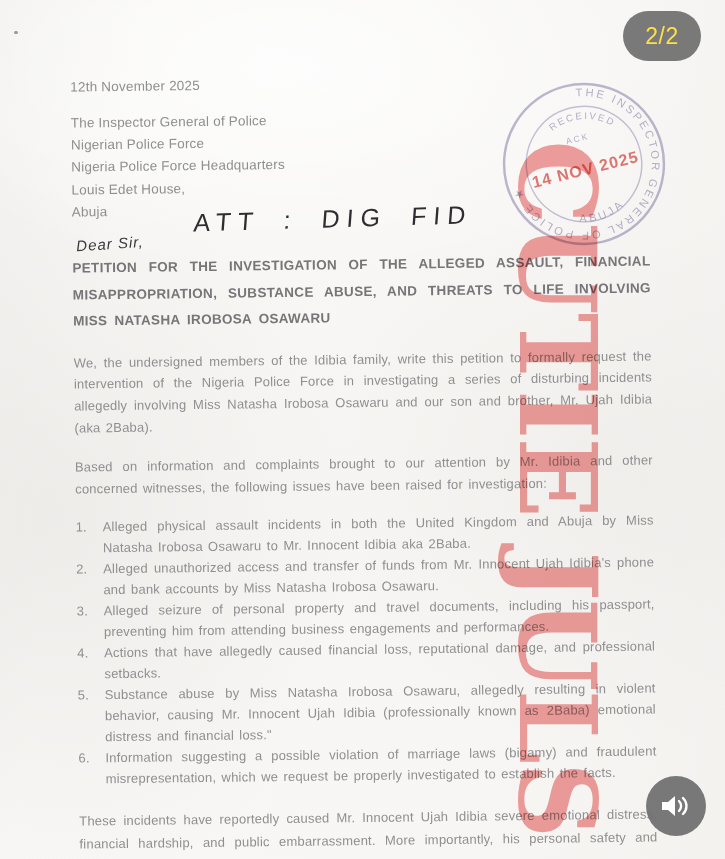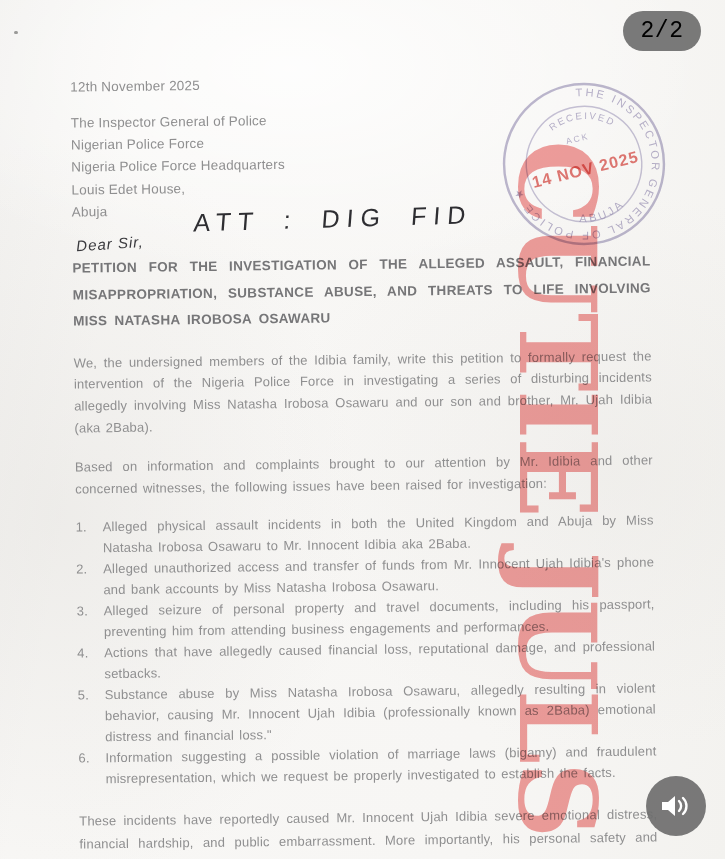--- a/index.html
+++ b/index.html
@@ -60,24 +60,24 @@
   }
 
   
   .stamp{
     position:absolute;left:498px;top:78px;width:172px;height:172px;
     transform:rotate(-14deg);opacity:.85;mix-blend-mode:multiply;
   }
 
   
   .page-badge{
-    position:absolute;left:623px;top:11px;width:78px;height:40px;border-radius:26px;
-    background:rgba(110,110,110,.92);color:#000000;
+    position:absolute;left:623px;top:11px;width:78px;height:50px;border-radius:26px;
+    background:rgba(110,110,110,.92);color:#fde047;
     display:flex;align-items:center;justify-content:center;
-    font-size:23px;letter-spacing:.5px;font-family:Liberation Mono, monospace;
+    font-size:23px;letter-spacing:.5px;
   }
   .audio-btn{
     position:absolute;left:646px;top:776px;width:60px;height:60px;border-radius:50%;
     background:rgba(110,110,110,.92);border:none;padding:0;cursor:pointer;
     display:flex;align-items:center;justify-content:center;
   }
 </style>
 </head>
 <body>
 

